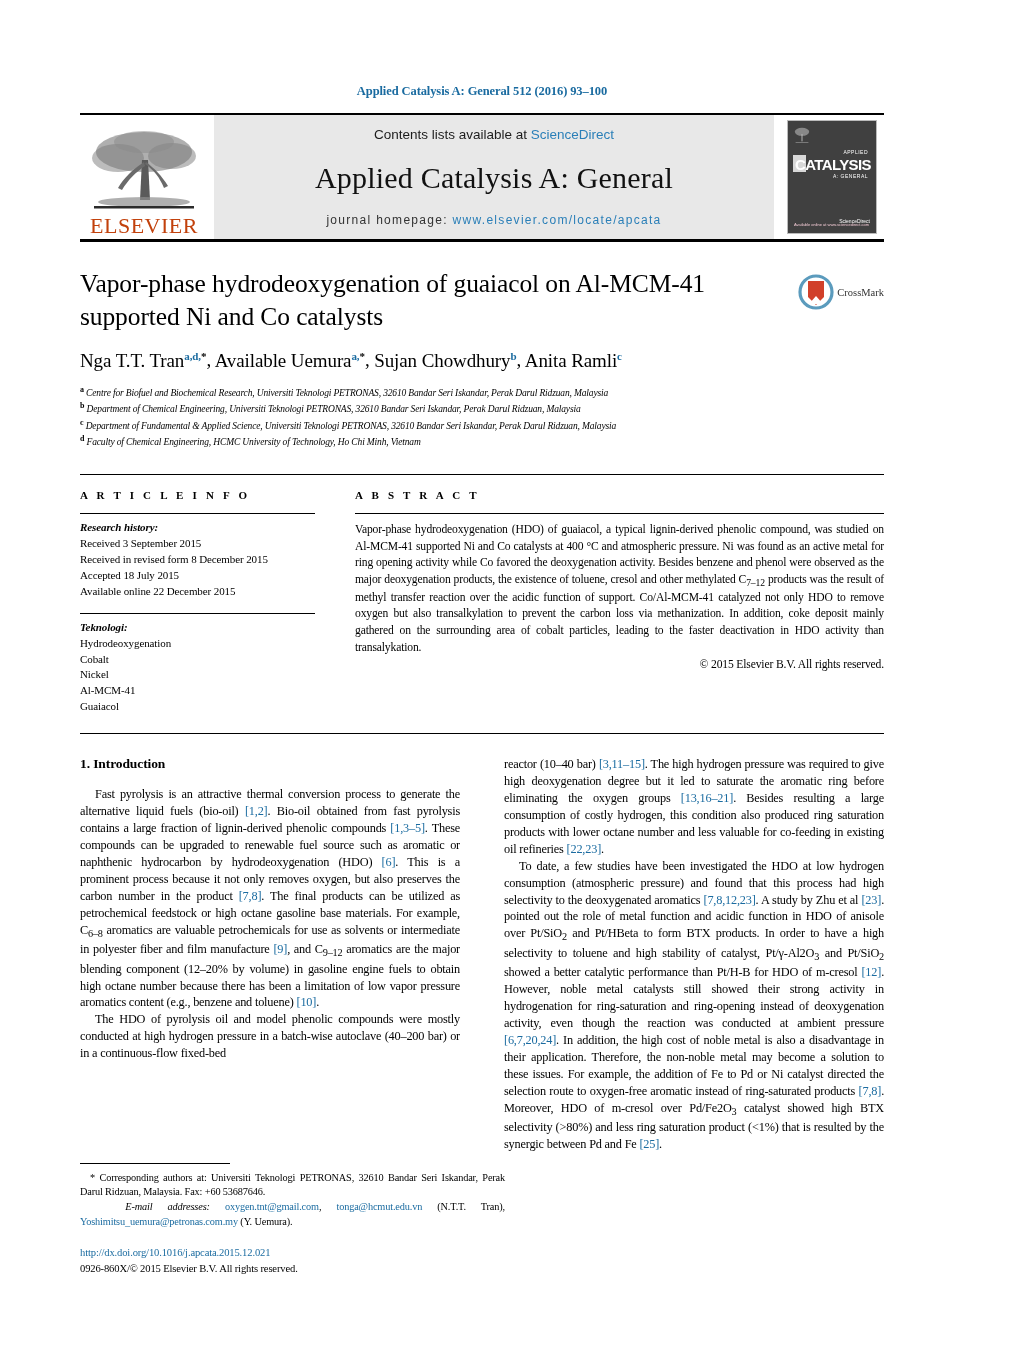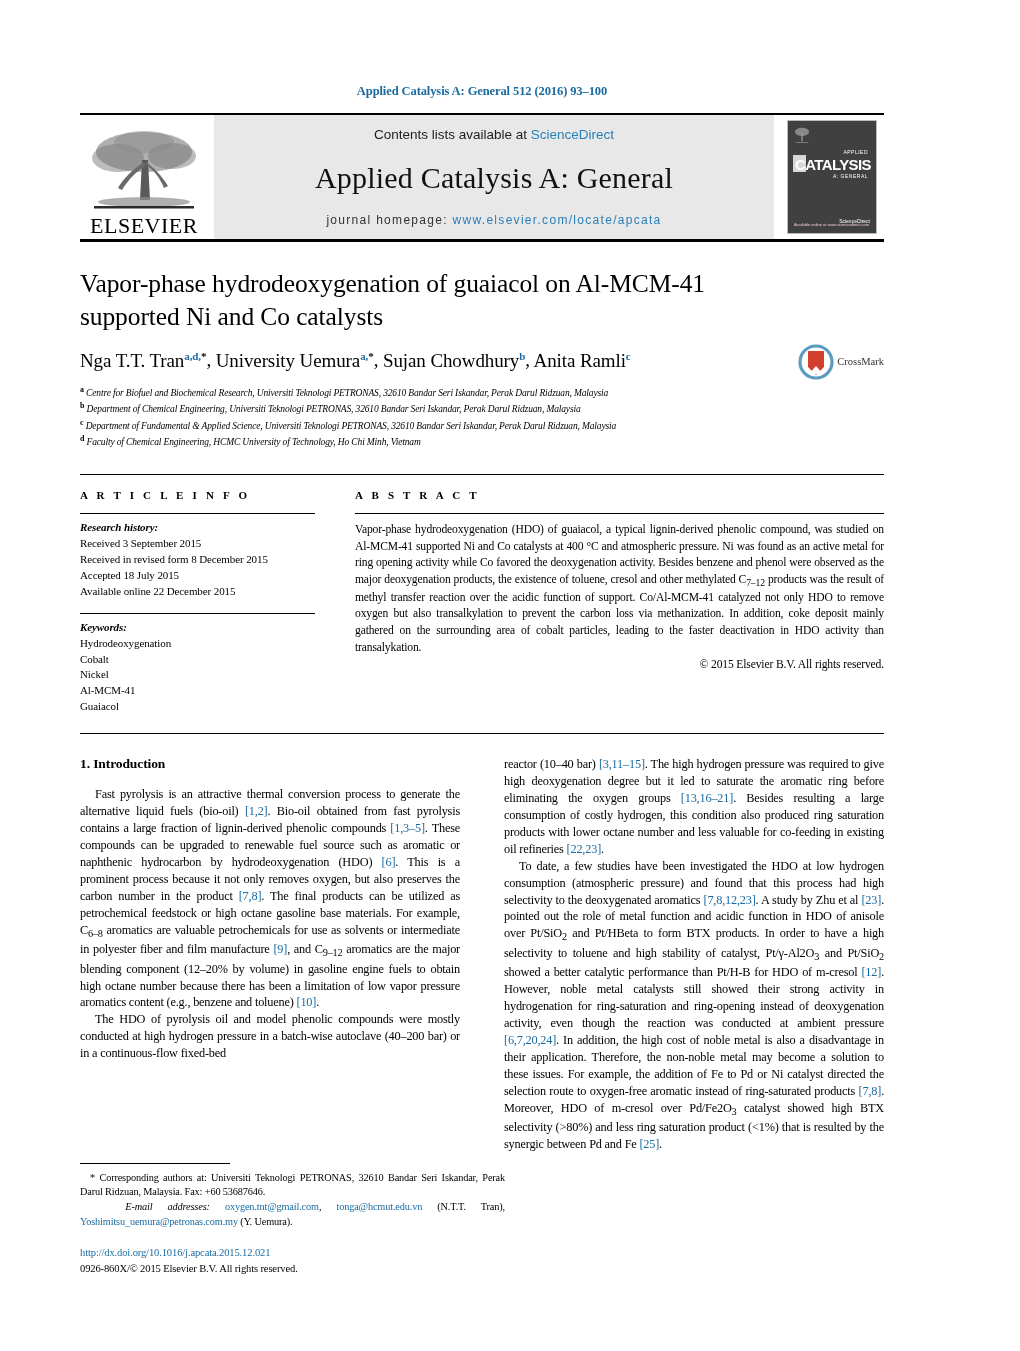--- a/index.html
+++ b/index.html
@@ -49,21 +49,21 @@
     justify-content: flex-end;
     align-items: center;
     padding-bottom: 2px;
     box-sizing: border-box;
   }
   .tree-svg { display:block; }
   .elsevier-word {
     font-family: "Liberation Serif", serif;
     font-size: 22px;
     letter-spacing: 0.5px;
-    color: #000000;
+    color: #c2410c;
     font-weight: 400;
     line-height: 1;
     margin-top: 1px;
   }
   .journal-band {
     flex: 1 1 auto;
     background: #e8e8e8;
     display: flex;
     flex-direction: column;
     justify-content: space-between;
@@ -149,21 +149,20 @@
   }
   .masthead-bottomrule {
     border-top: 3px solid #000;
     margin-top: 0;
   }
 
   
   .title-area {
     display: flex;
     margin-top: 26px;
-    align-items: center;
   }
   .title-left { flex: 1 1 auto; padding-right: 12px; }
   .article-title {
     font-size: 25.5px;
     line-height: 1.28;
     font-weight: 400;
     margin: 0;
     letter-spacing: -0.1px;
   }
   .authors {
@@ -355,21 +354,21 @@
       </div>
     </div>
   </div>
   <div class="masthead-bottomrule"></div>
 
   <div class="title-area">
     <div class="title-left">
       <h1 class="article-title">Vapor-phase hydrodeoxygenation of guaiacol on Al-MCM-41 supported Ni and Co catalysts</h1>
 
       <div class="authors">
-        <span><span>Nga T.T. Tran</span><sup>a,d,</sup><sup class="star">*</sup></span><span>, </span><span><span>University Uemura</span><sup>a,</sup><sup class="star">*</sup></span><span>, </span><span><span>Sujan Chowdhury</span><sup>b</sup></span><span>, </span><span><span>Anita Ramli</span><sup>c</sup></span>
+        <span><span>Nga T.T. Tran</span><sup>a,d,</sup><sup class="star">*</sup></span><span>, </span><span><span>Available Uemura</span><sup>a,</sup><sup class="star">*</sup></span><span>, </span><span><span>Sujan Chowdhury</span><sup>b</sup></span><span>, </span><span><span>Anita Ramli</span><sup>c</sup></span>
       </div>
 
       <div class="affils">
         <div class="affil"><sup>a</sup> <span>Centre for Biofuel and Biochemical Research, Universiti Teknologi PETRONAS, 32610 Bandar Seri Iskandar, Perak Darul Ridzuan, Malaysia</span></div>
         <div class="affil"><sup>b</sup> <span>Department of Chemical Engineering, Universiti Teknologi PETRONAS, 32610 Bandar Seri Iskandar, Perak Darul Ridzuan, Malaysia</span></div>
         <div class="affil"><sup>c</sup> <span>Department of Fundamental &amp; Applied Science, Universiti Teknologi PETRONAS, 32610 Bandar Seri Iskandar, Perak Darul Ridzuan, Malaysia</span></div>
         <div class="affil"><sup>d</sup> <span>Faculty of Chemical Engineering, HCMC University of Technology, Ho Chi Minh, Vietnam</span></div>
       </div>
     </div>
 
@@ -391,21 +390,21 @@
       <div class="sec-head">A R T I C L E  I N F O</div>
       <div class="thinrule"></div>
       <div class="hist">
         <div class="lbl">Research history:</div>
         <div>Received 3 September 2015</div>
         <div>Received in revised form 8 December 2015</div>
         <div>Accepted 18 July 2015</div>
         <div>Available online 22 December 2015</div>
       </div>
       <div class="kw">
-        <div class="lbl">Keywords:</div>
+        <div class="lbl">Teknologi:</div>
         <div>Hydrodeoxygenation</div>
         <div>Cobalt</div>
         <div>Nickel</div>
         <div>Al-MCM-41</div>
         <div>Guaiacol</div>
       </div>
     </div>
 
     <div class="abscol">
       <div class="sec-head">A B S T R A C T</div>

